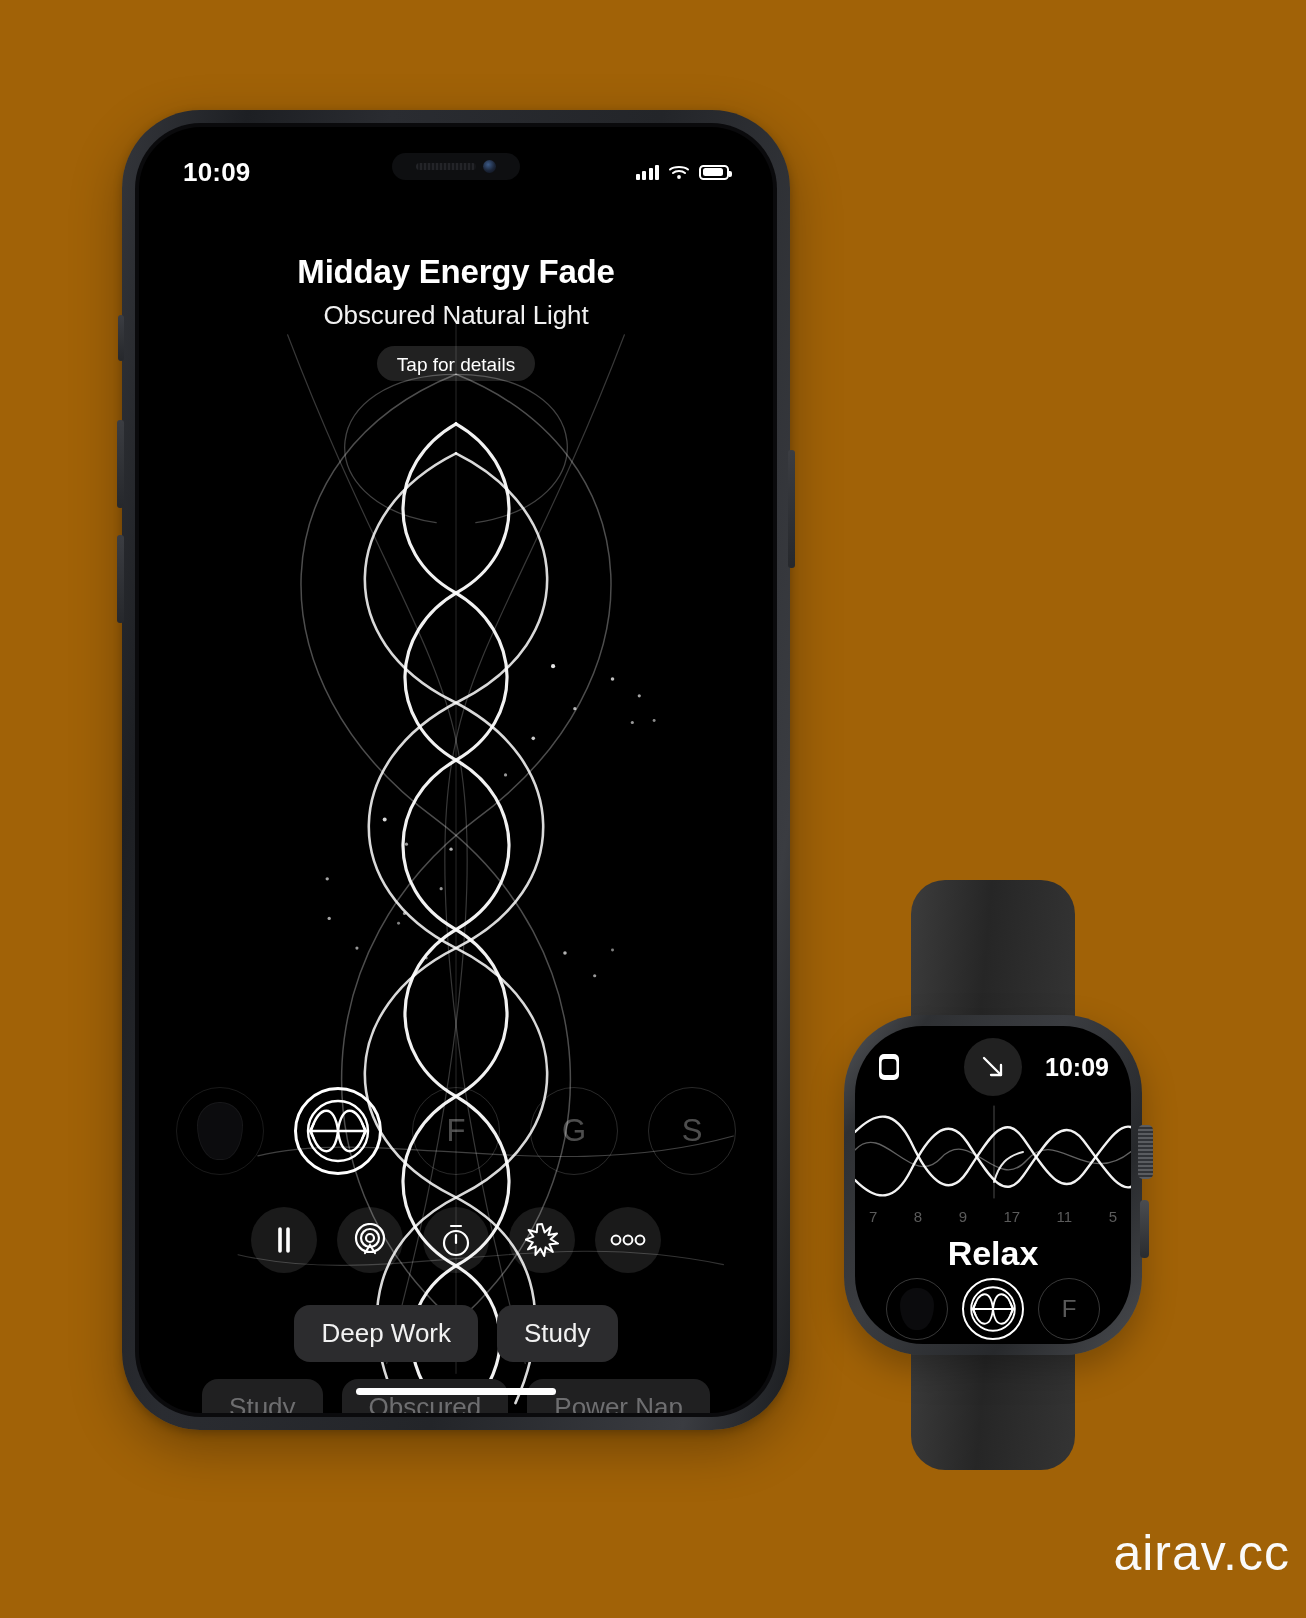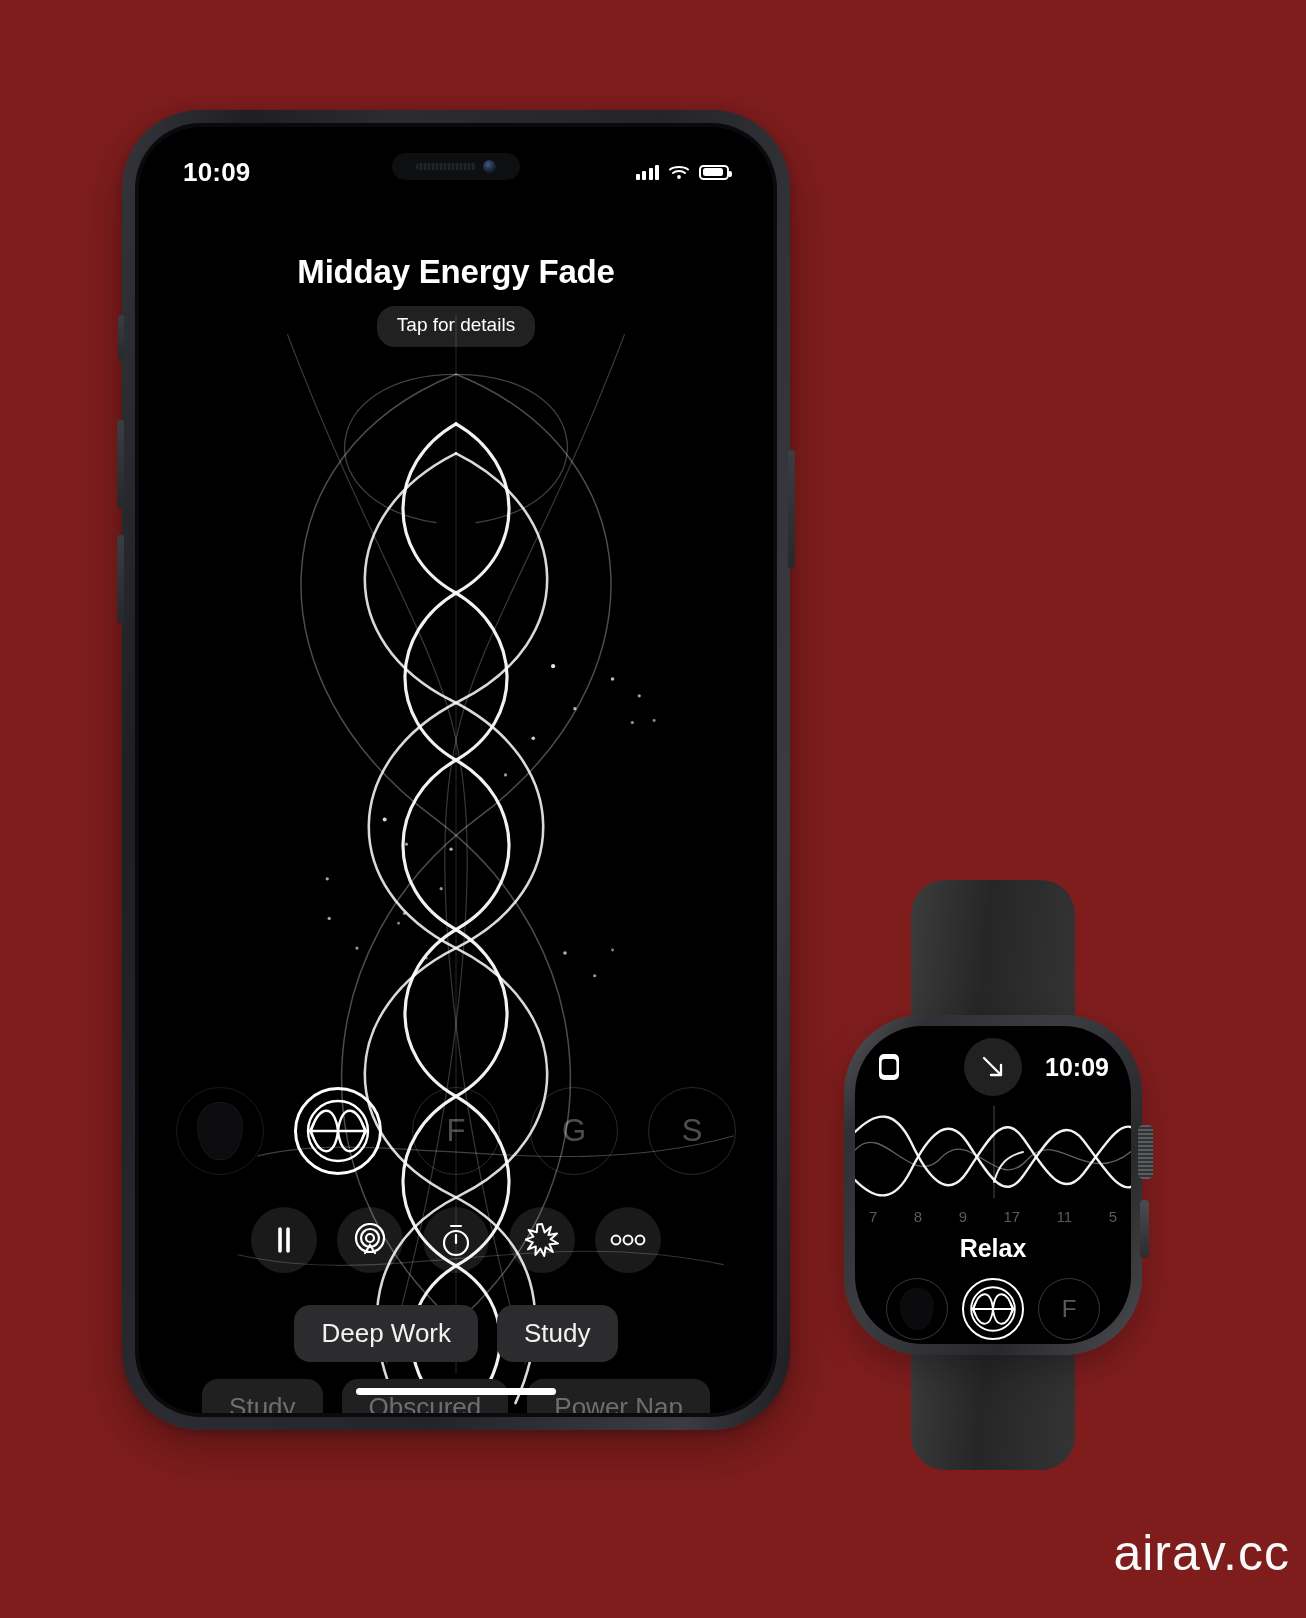--- a/index.html
+++ b/index.html
@@ -2,21 +2,21 @@
 <html><head>
 <meta charset="utf-8">
 <style>
   * { margin:0; padding:0; box-sizing:border-box; }
   html, body {
     width:1306px; height:1618px;
     background:#f7f7f7;
     font-family:"Liberation Sans", sans-serif;
     overflow:hidden;
   }
-  #stage { position:relative; width:1306px; height:1618px; background:#7f1d1d; }
+  #stage { position:relative; width:1306px; height:1618px; background:#a16207; }
 
   
   #phone {
     position:absolute; left:122px; top:110px;
     width:668px; height:1320px;
     border-radius:78px;
     background:linear-gradient(100deg,#34363b 0%,#1d1f23 14%,#2a2c31 30%,#232529 60%,#3a3c41 88%,#1b1d20 100%);
     padding:13px;
     box-shadow:0 18px 52px rgba(0,0,0,.30), 0 3px 10px rgba(0,0,0,.22);
   }
@@ -65,21 +65,21 @@
   .battery::after { content:''; position:absolute; right:-4.5px; top:4px; width:2.5px; height:6px;
     background:#fff; border-radius:0 2px 2px 0; }
   .battery i { position:absolute; left:1.5px; top:1.5px; bottom:1.5px; width:80%;
     background:#fff; border-radius:2.5px; display:block; }
 
   
   #ph-header { position:absolute; top:118px; left:0; right:0; text-align:center; z-index:6; }
   #ph-title { color:#fff; font-size:33px; font-weight:700; letter-spacing:-.2px;margin-top:8px; }
   #ph-subtitle { color:#f1f1f1; font-size:26px; font-weight:400; margin-top:9px; letter-spacing:-.1px; }
   #ph-details-pill {
-    display:inline-block; margin-top:15px; padding:8px 20px 11px;
+    display:inline-block; margin-top:15px; padding:8px 20px 5px;
     background:rgba(255,255,255,.13); border-radius:18px;
     color:#fff; font-size:19px; font-weight:400;
   }
 
   
   #ph-art { position:absolute; left:0; top:0; width:100%; height:100%; }
 
   
   #ph-selectors {
     position:absolute; left:0; right:0; top:960px;
@@ -146,21 +146,21 @@
     display:flex; align-items:center; justify-content:space-between; padding:0 22px; z-index:5; }
   #w-time { color:#fff; font-size:25px; font-weight:600; }
   #w-arrow-badge { position:absolute; left:50%; top:12px; transform:translateX(-50%);
     width:58px; height:58px; border-radius:50%; background:rgba(255,255,255,.13);
     display:flex; align-items:center; justify-content:center; z-index:4; }
   #w-chart { position:absolute; left:0; right:0; top:76px; height:110px; }
   #w-ticks { position:absolute; left:0; right:0; top:182px; display:flex;
     justify-content:space-between; padding:0 14px; color:#5b5b5b; font-size:15px; }
   #w-ticks span { display:flex; align-items:center; gap:5px; }
   #w-label { position:absolute; left:0; right:0; top:208px; text-align:center;
-    color:#fff; font-size:25px; font-weight:700; }
+    color:#fff; font-size:34px; font-weight:700; }
   #w-selectors { position:absolute; left:0; right:0; top:252px;
     display:flex; align-items:center; justify-content:center; gap:14px; }
   .wsel { width:62px; height:62px; border-radius:50%;
     border:1.4px solid rgba(255,255,255,.22);
     display:flex; align-items:center; justify-content:center;
     color:rgba(255,255,255,.35); font-size:24px; flex:0 0 auto; }
   .wsel.active { border:2.4px solid #fff; color:#fff; }
   .wblob { width:34px; height:42px; background:#0b0b0d;
     border-radius:48% 48% 44% 44% / 40% 40% 60% 60%; }
 
@@ -257,20 +257,21 @@
               <circle cx="11" cy="13" r="1.9" fill="#fff"></circle>
             </svg>
             <span class="battery">
                 <i></i>
               </span>
           </span>
         </div>
 
         <div id="ph-header">
           <div id="ph-title">Midday Energy Fade</div>
+          <div id="ph-subtitle">Obscured Natural Light</div>
           <div id="ph-details-pill">Tap for details</div>
         </div>
 
         <div id="ph-selectors">
           <div class="sel blob">
             <span class="blobshape"></span>
           </div>
           <div class="sel active">
             <svg width="66" height="66" viewBox="0 0 66 66">
               <g fill="none" stroke="#fff" stroke-width="2.4" stroke-linecap="round">

